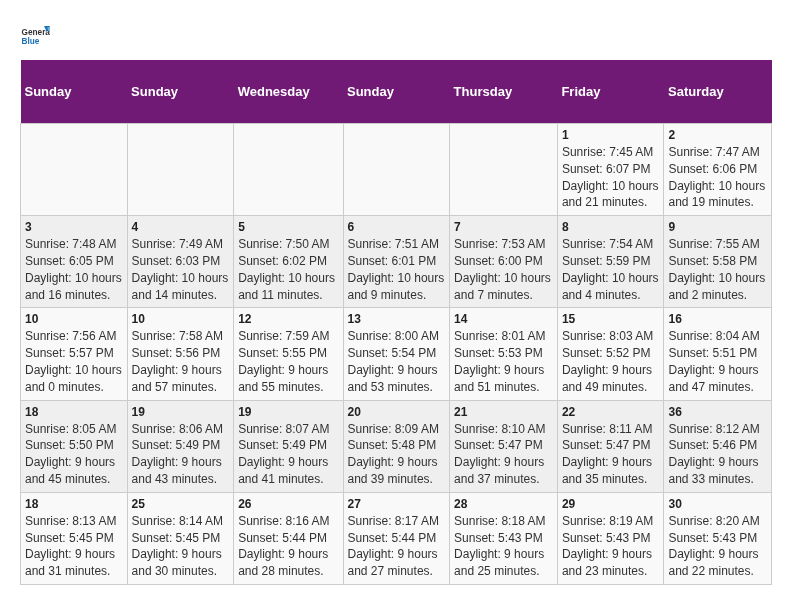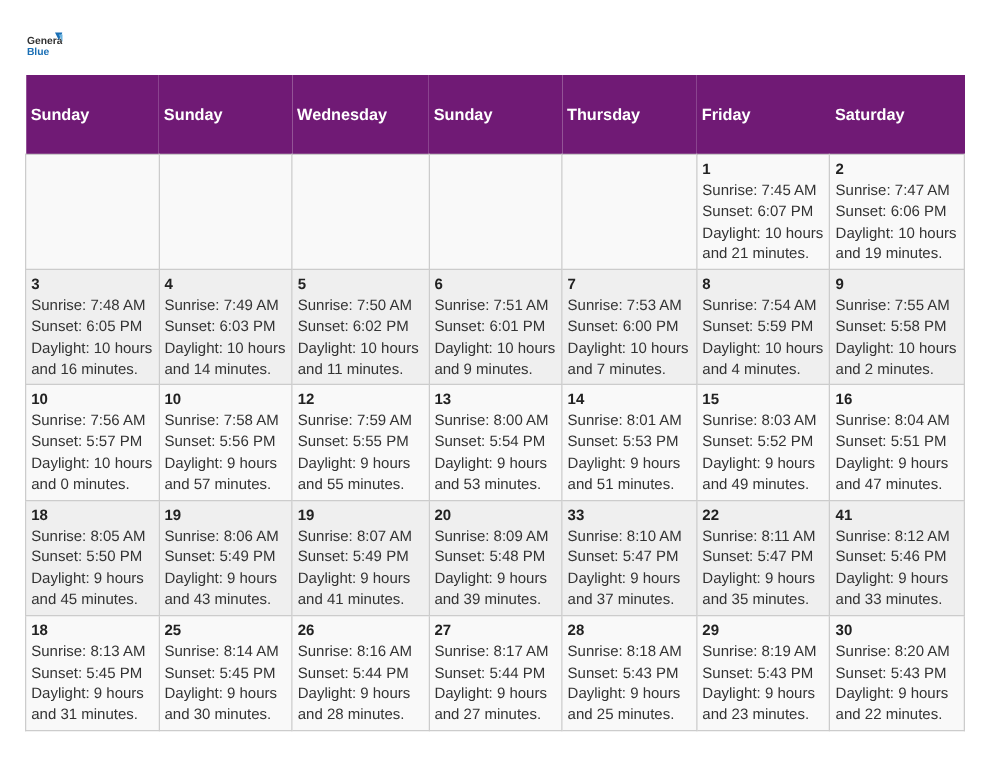--- a/index.html
+++ b/index.html
@@ -199,29 +199,29 @@
         </td>
         <td>
           <div class="day-num">19</div>
           <div class="day-info">Sunrise: 8:07 AM<br>Sunset: 5:49 PM<br>Daylight: 9 hours and 41 minutes.</div>
         </td>
         <td>
           <div class="day-num">20</div>
           <div class="day-info">Sunrise: 8:09 AM<br>Sunset: 5:48 PM<br>Daylight: 9 hours and 39 minutes.</div>
         </td>
         <td>
-          <div class="day-num">33</div>
+          <div class="day-num">21</div>
           <div class="day-info">Sunrise: 8:10 AM<br>Sunset: 5:47 PM<br>Daylight: 9 hours and 37 minutes.</div>
         </td>
         <td>
           <div class="day-num">22</div>
           <div class="day-info">Sunrise: 8:11 AM<br>Sunset: 5:47 PM<br>Daylight: 9 hours and 35 minutes.</div>
         </td>
         <td>
-          <div class="day-num">41</div>
+          <div class="day-num">36</div>
           <div class="day-info">Sunrise: 8:12 AM<br>Sunset: 5:46 PM<br>Daylight: 9 hours and 33 minutes.</div>
         </td>
       </tr>
       <tr>
         <td>
           <div class="day-num">18</div>
           <div class="day-info">Sunrise: 8:13 AM<br>Sunset: 5:45 PM<br>Daylight: 9 hours and 31 minutes.</div>
         </td>
         <td>
           <div class="day-num">25</div>

